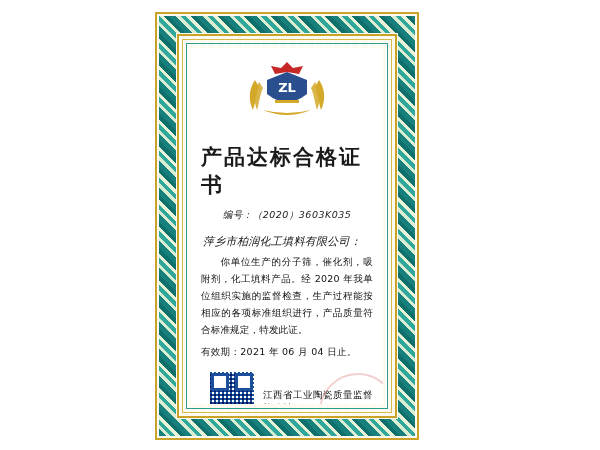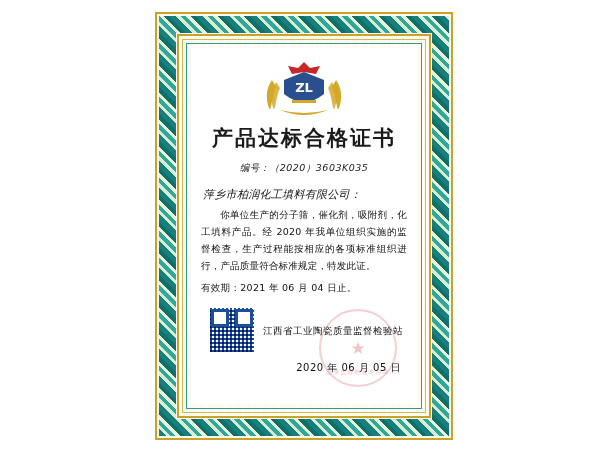--- a/index.html
+++ b/index.html
@@ -17,21 +17,21 @@
     height: 450px;
     background: #ffffff;
     overflow: hidden;
   }
 
   
   .cert {
     position: absolute;
     left: 155px;
     top: 12px;
-    width: 298px;
+    width: 264px;
     height: 428px;
     background: #ffffff;
     box-sizing: border-box;
   }
 
   
   .border-outer {
     position: absolute;
     inset: 0;
     border: 2px solid #c9a227;
@@ -113,27 +113,27 @@
     width: 100%;
     height: 64px;
     margin-top: 6px;
   }
   .emblem-svg {
     display: block;
     margin: 0 auto;
   }
 
   .cert-title {
-    text-align: center;
+    text-align: left;
     font-family: Liberation Mono, monospace;
     font-weight: bold;
     font-size: 21px;
     letter-spacing: 2px;
     color: #1a1a1a;
-    margin-top: 0;
+    margin-top: 19px;
   }
 
   .cert-number {
     text-align: center;
     font-size: 9.5px;
     color: #1a1a1a;
     margin-top: 10px;
     letter-spacing: 0.5px;
     font-style: italic;
   }

